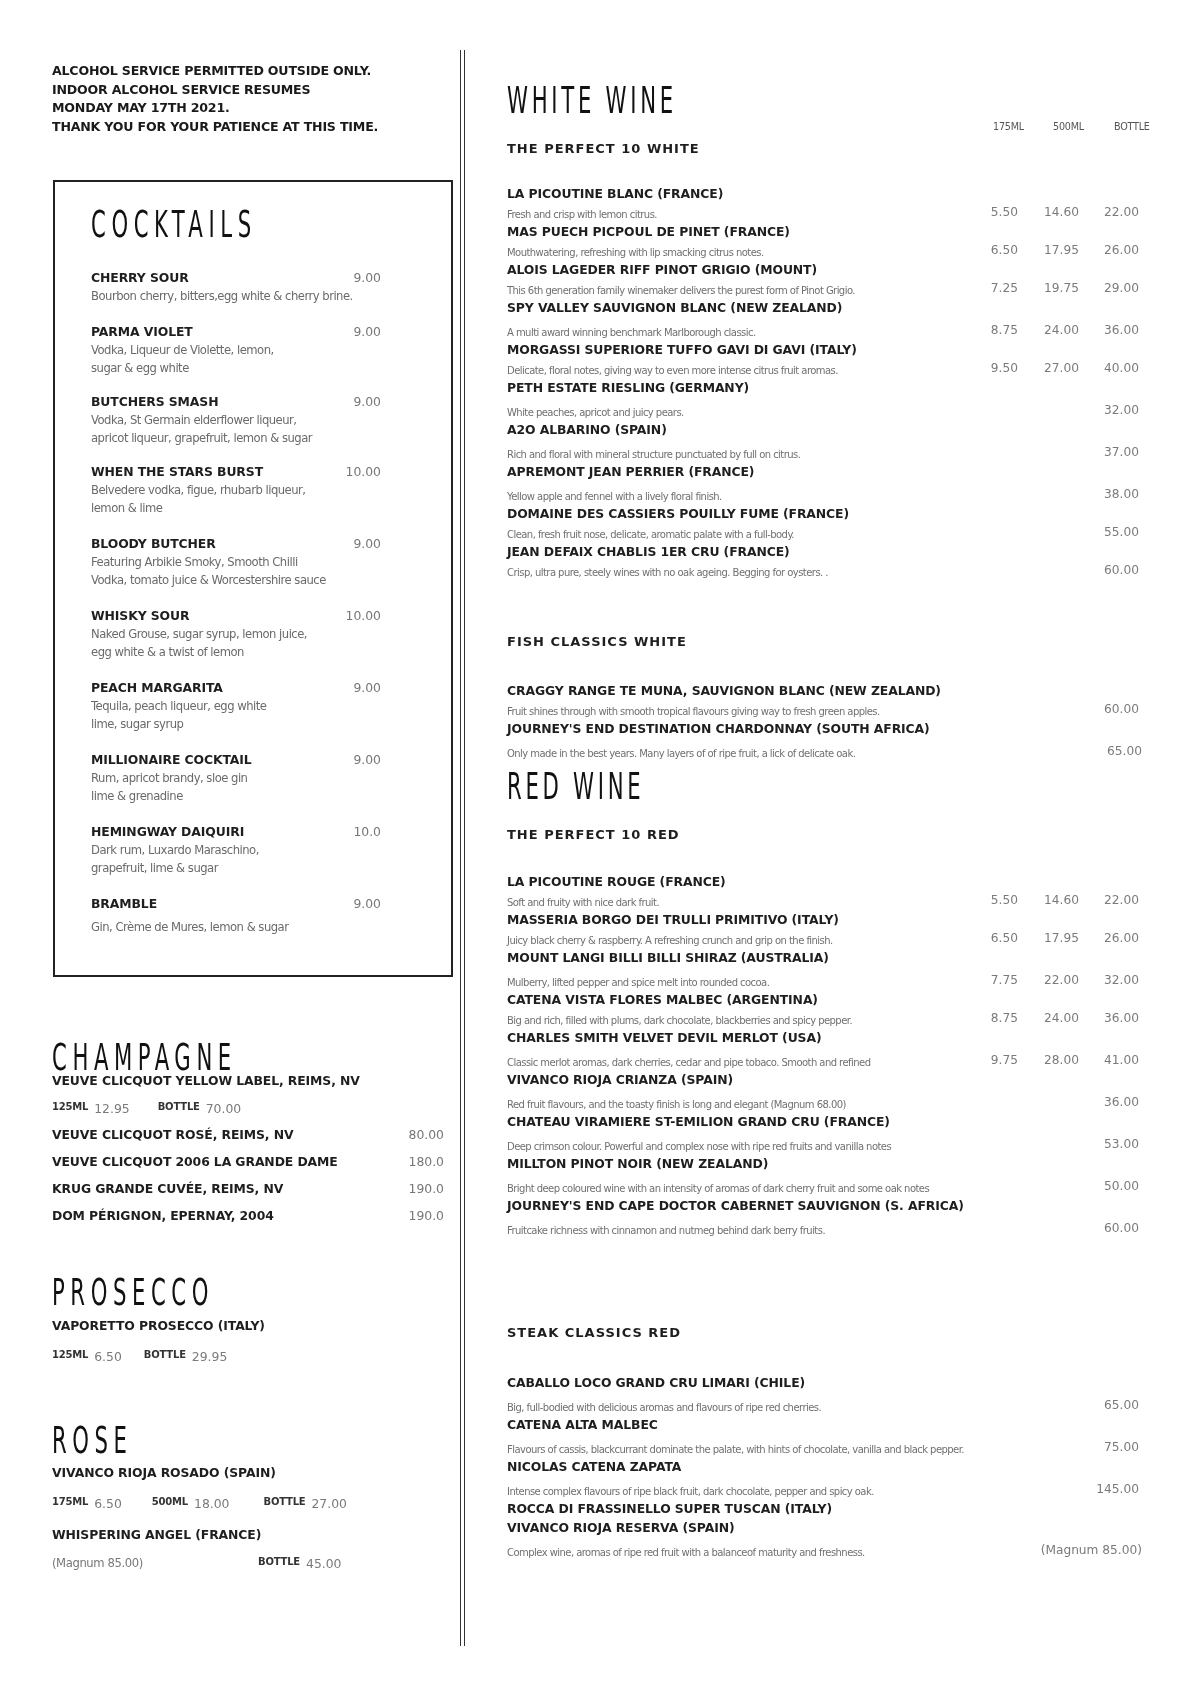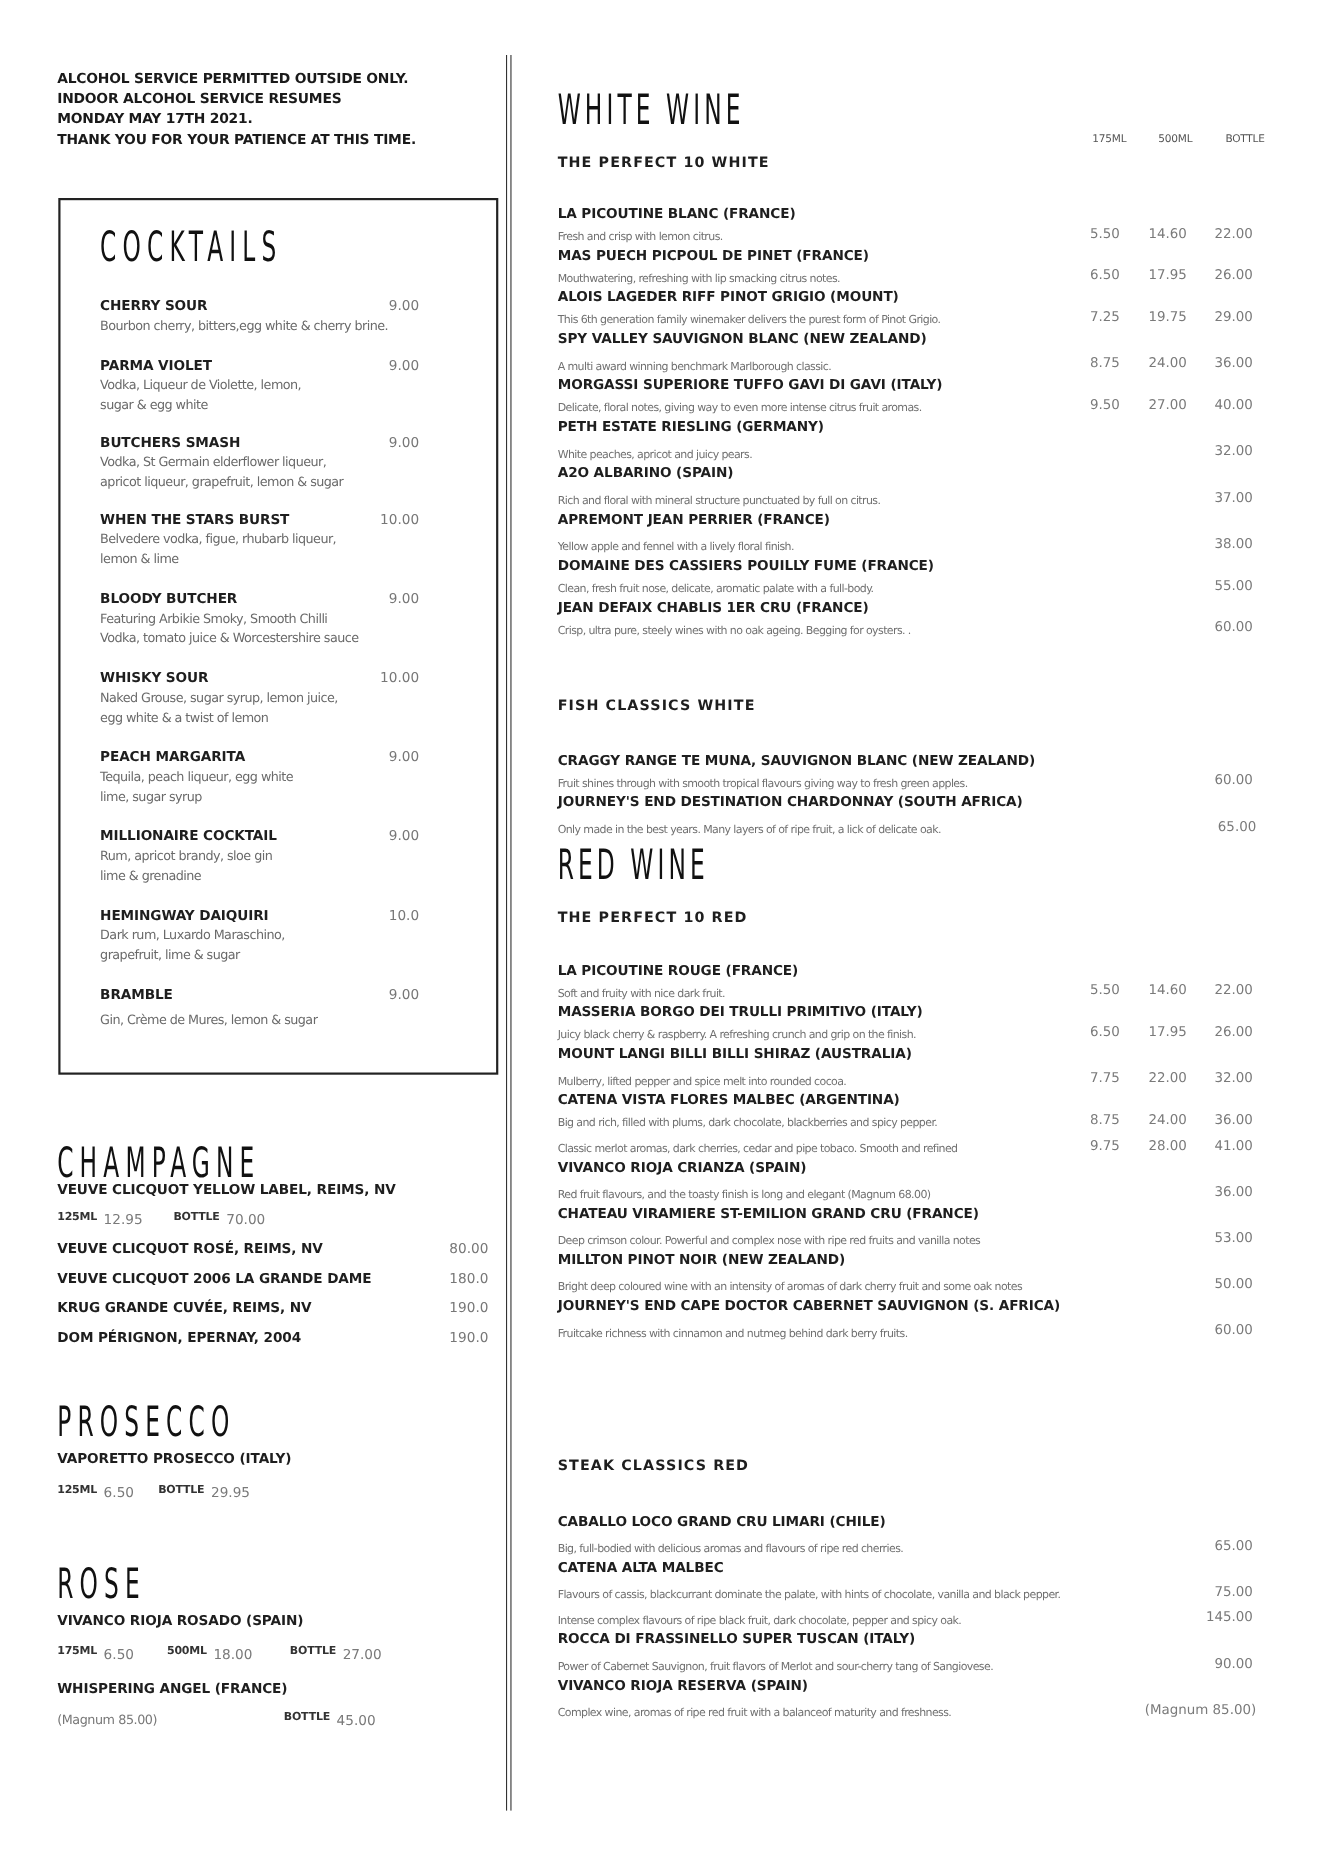--- a/index.html
+++ b/index.html
@@ -280,20 +280,21 @@
       <span class="p pbot">32.00</span></div>
   </div>
   <div class="wine">
     <div class="wine-name">CATENA VISTA FLORES MALBEC (ARGENTINA)</div>
     <div class="wine-line"><span class="wine-desc">Big and rich, filled with plums, dark chocolate, blackberries and spicy pepper.</span>
       <span class="p p175">8.75</span>
       <span class="p p500">24.00</span>
       <span class="p pbot">36.00</span></div>
   </div>
   <div class="wine">
+    <div class="wine-name">CHARLES SMITH VELVET DEVIL MERLOT (USA)</div>
     <div class="wine-line" style="margin-top:4px"><span class="wine-desc">Classic merlot aromas, dark cherries, cedar and pipe tobaco. Smooth and refined</span>
       <span class="p p175">9.75</span>
       <span class="p p500">28.00</span>
       <span class="p pbot">41.00</span></div>
   </div>
   <div class="wine">
     <div class="wine-name">VIVANCO RIOJA CRIANZA (SPAIN)</div>
     <div class="wine-line" style="margin-top:4px"><span class="wine-desc">Red fruit flavours, and the toasty finish is long and elegant   (Magnum 68.00)</span>
       <span class="p pbot">36.00</span></div>
   </div>
@@ -320,26 +321,25 @@
     <div class="wine-name">CABALLO LOCO GRAND CRU LIMARI (CHILE)</div>
     <div class="wine-line" style="margin-top:4px"><span class="wine-desc">Big, full-bodied with delicious aromas and flavours of ripe red cherries.</span>
       <span class="p pbot">65.00</span></div>
   </div>
   <div class="wine">
     <div class="wine-name">CATENA ALTA MALBEC</div>
     <div class="wine-line" style="margin-top:4px"><span class="wine-desc">Flavours of cassis, blackcurrant dominate the palate, with hints of chocolate, vanilla and black pepper.</span>
       <span class="p pbot">75.00</span></div>
   </div>
   <div class="wine">
+    <div class="wine-name">NICOLAS CATENA ZAPATA</div>
     <div class="wine-line" style="margin-top:4px"><span class="wine-desc">Intense complex flavours of ripe black fruit, dark chocolate, pepper and spicy oak.</span>
       <span class="p pbot">145.00</span></div>
   </div>
   <div class="wine">
     <div class="wine-name">ROCCA DI FRASSINELLO SUPER TUSCAN (ITALY)</div>
-    <div class="wine-line" style="margin-top:4px"><span class="wine-desc">Power of Cabernet Sauvignon, fruit flavors of  Merlot and sour-cherry tang of Sangiovese.</span>
-      <span class="p pbot">90.00</span></div>
   </div>
   <div class="wine">
     <div class="wine-name">VIVANCO RIOJA RESERVA (SPAIN)</div>
     <div class="wine-line" style="margin-top:4px"><span class="wine-desc">Complex wine, aromas of ripe red fruit with a balanceof maturity and freshness.</span>
       <span class="p" style="left:522px; width:113px">(Magnum 85.00)</span></div>
   </div>
 </div>
 
 </body></html>

